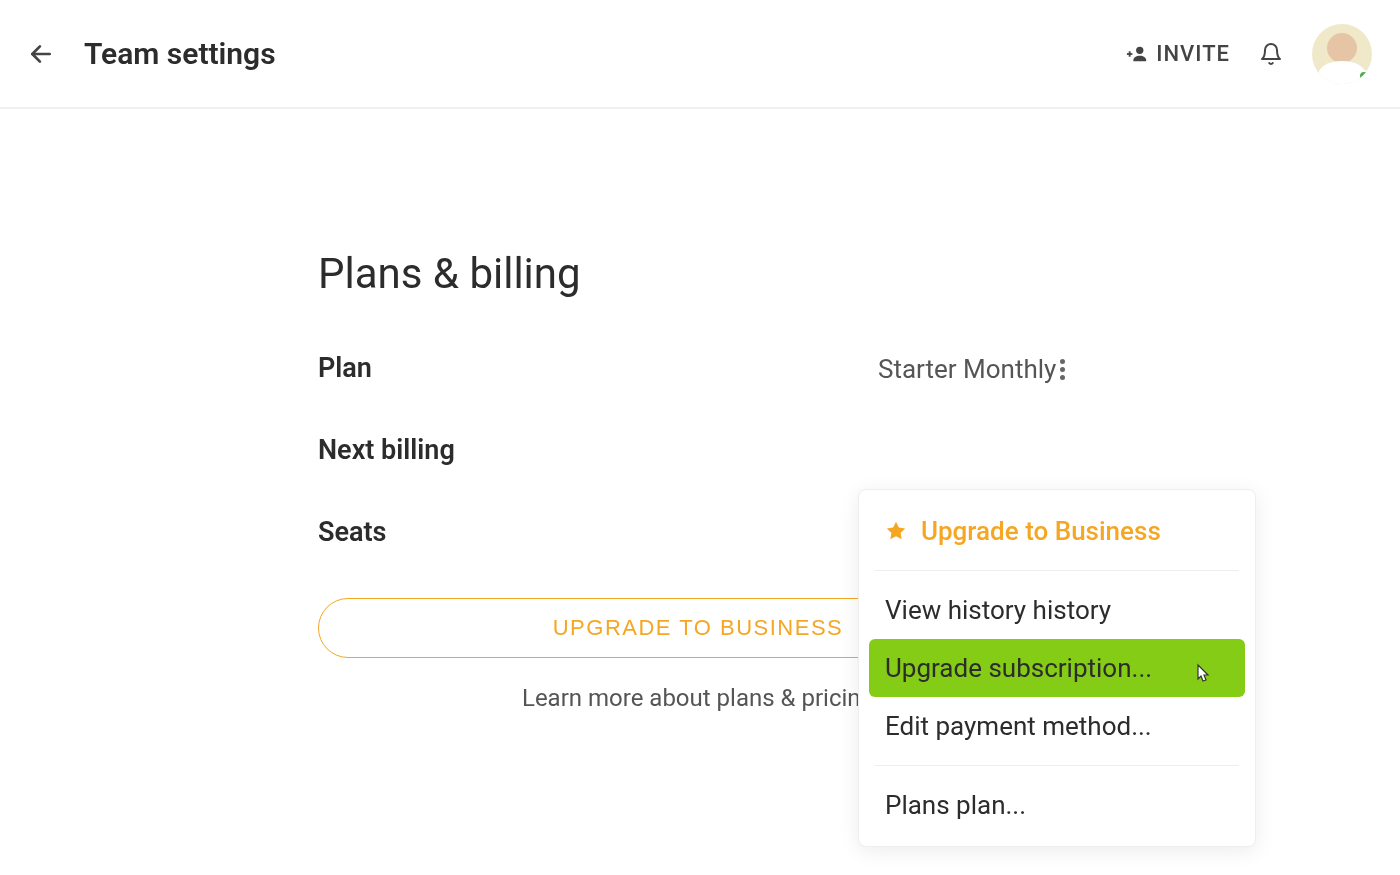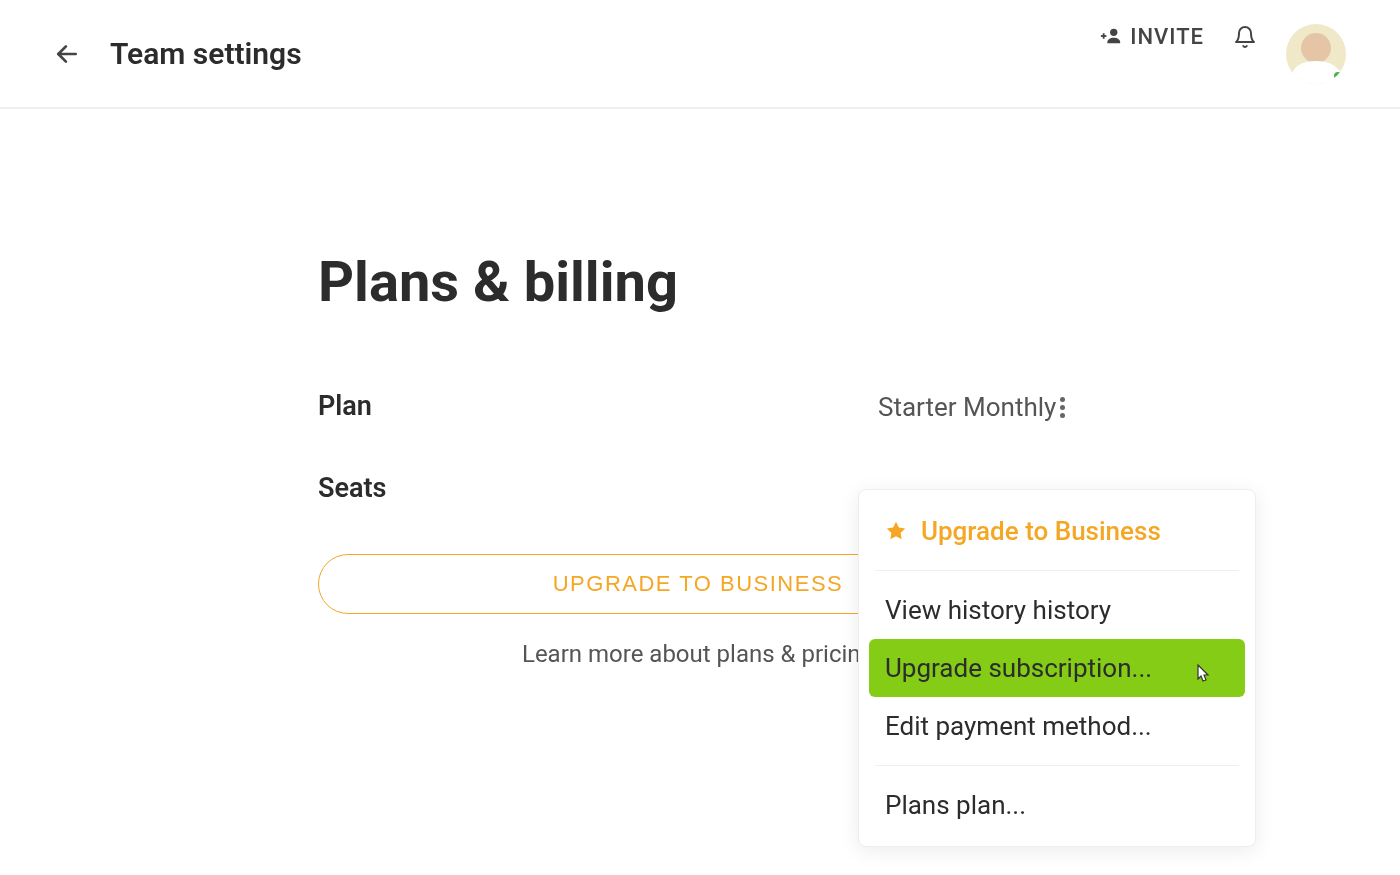--- a/index.html
+++ b/index.html
@@ -13,21 +13,21 @@
       color: #2c2c2c;
       width: 1400px;
       height: 875px;
       position: relative;
     }
     .header {
       display: flex;
       align-items: center;
       justify-content: space-between;
       height: 109px;
-      padding: 0 54px;
+      padding: 0 28px;
       border-bottom: 2px solid #f0f0f0;
     }
     .header-left {
       display: flex;
       align-items: center;
       gap: 30px;
     }
     .back-arrow {
       width: 26px;
       height: 26px;
@@ -37,21 +37,21 @@
       cursor: pointer;
       color: #444;
     }
     .page-title {
       font-size: 30px;
       font-weight: 600;
       color: #2c2c2c;
     }
     .header-right {
       display: flex;
-      align-items: flex-start;
+      align-items: center;
       gap: 28px;
     }
     .invite-btn {
       display: flex;
       align-items: center;
       gap: 8px;
       cursor: pointer;
       font-size: 22px;
       font-weight: 500;
       letter-spacing: 1px;
@@ -102,24 +102,24 @@
       height: 12px;
       border-radius: 50%;
       background: #4caf50;
       border: 2px solid #fff;
     }
     .content {
       padding: 140px 0 0 318px;
       position: relative;
     }
     .section-title {
-      font-size: 56px;
-      font-weight: 700;
-      color: #2c2c2c;
-      margin-bottom: 75px;
+      font-size: 42px;
+      font-weight: 400;
+      color: #2c2c2c;
+      margin-bottom: 54px;
     }
     .row {
       display: flex;
       align-items: flex-end;
       margin-bottom: 50px;
     }
     .row-label {
       font-size: 27px;
       font-weight: 600;
       color: #2c2c2c;
@@ -264,20 +264,23 @@
     <div class="row-value">
       <span>Starter Monthly</span>
       <div class="more-dots">
         <span></span>
           <span></span>
           <span></span>
       </div>
     </div>
   </div>
 
+  <div class="row">
+    <div class="row-label">Next billing</div>
+  </div>
 
   <div class="row">
     <div class="row-label">Seats</div>
   </div>
 
   <button class="upgrade-btn">UPGRADE TO BUSINESS</button>
 
   <div class="learn-link">Learn more about plans &amp; pricing</div>
 
   <div class="dropdown">

